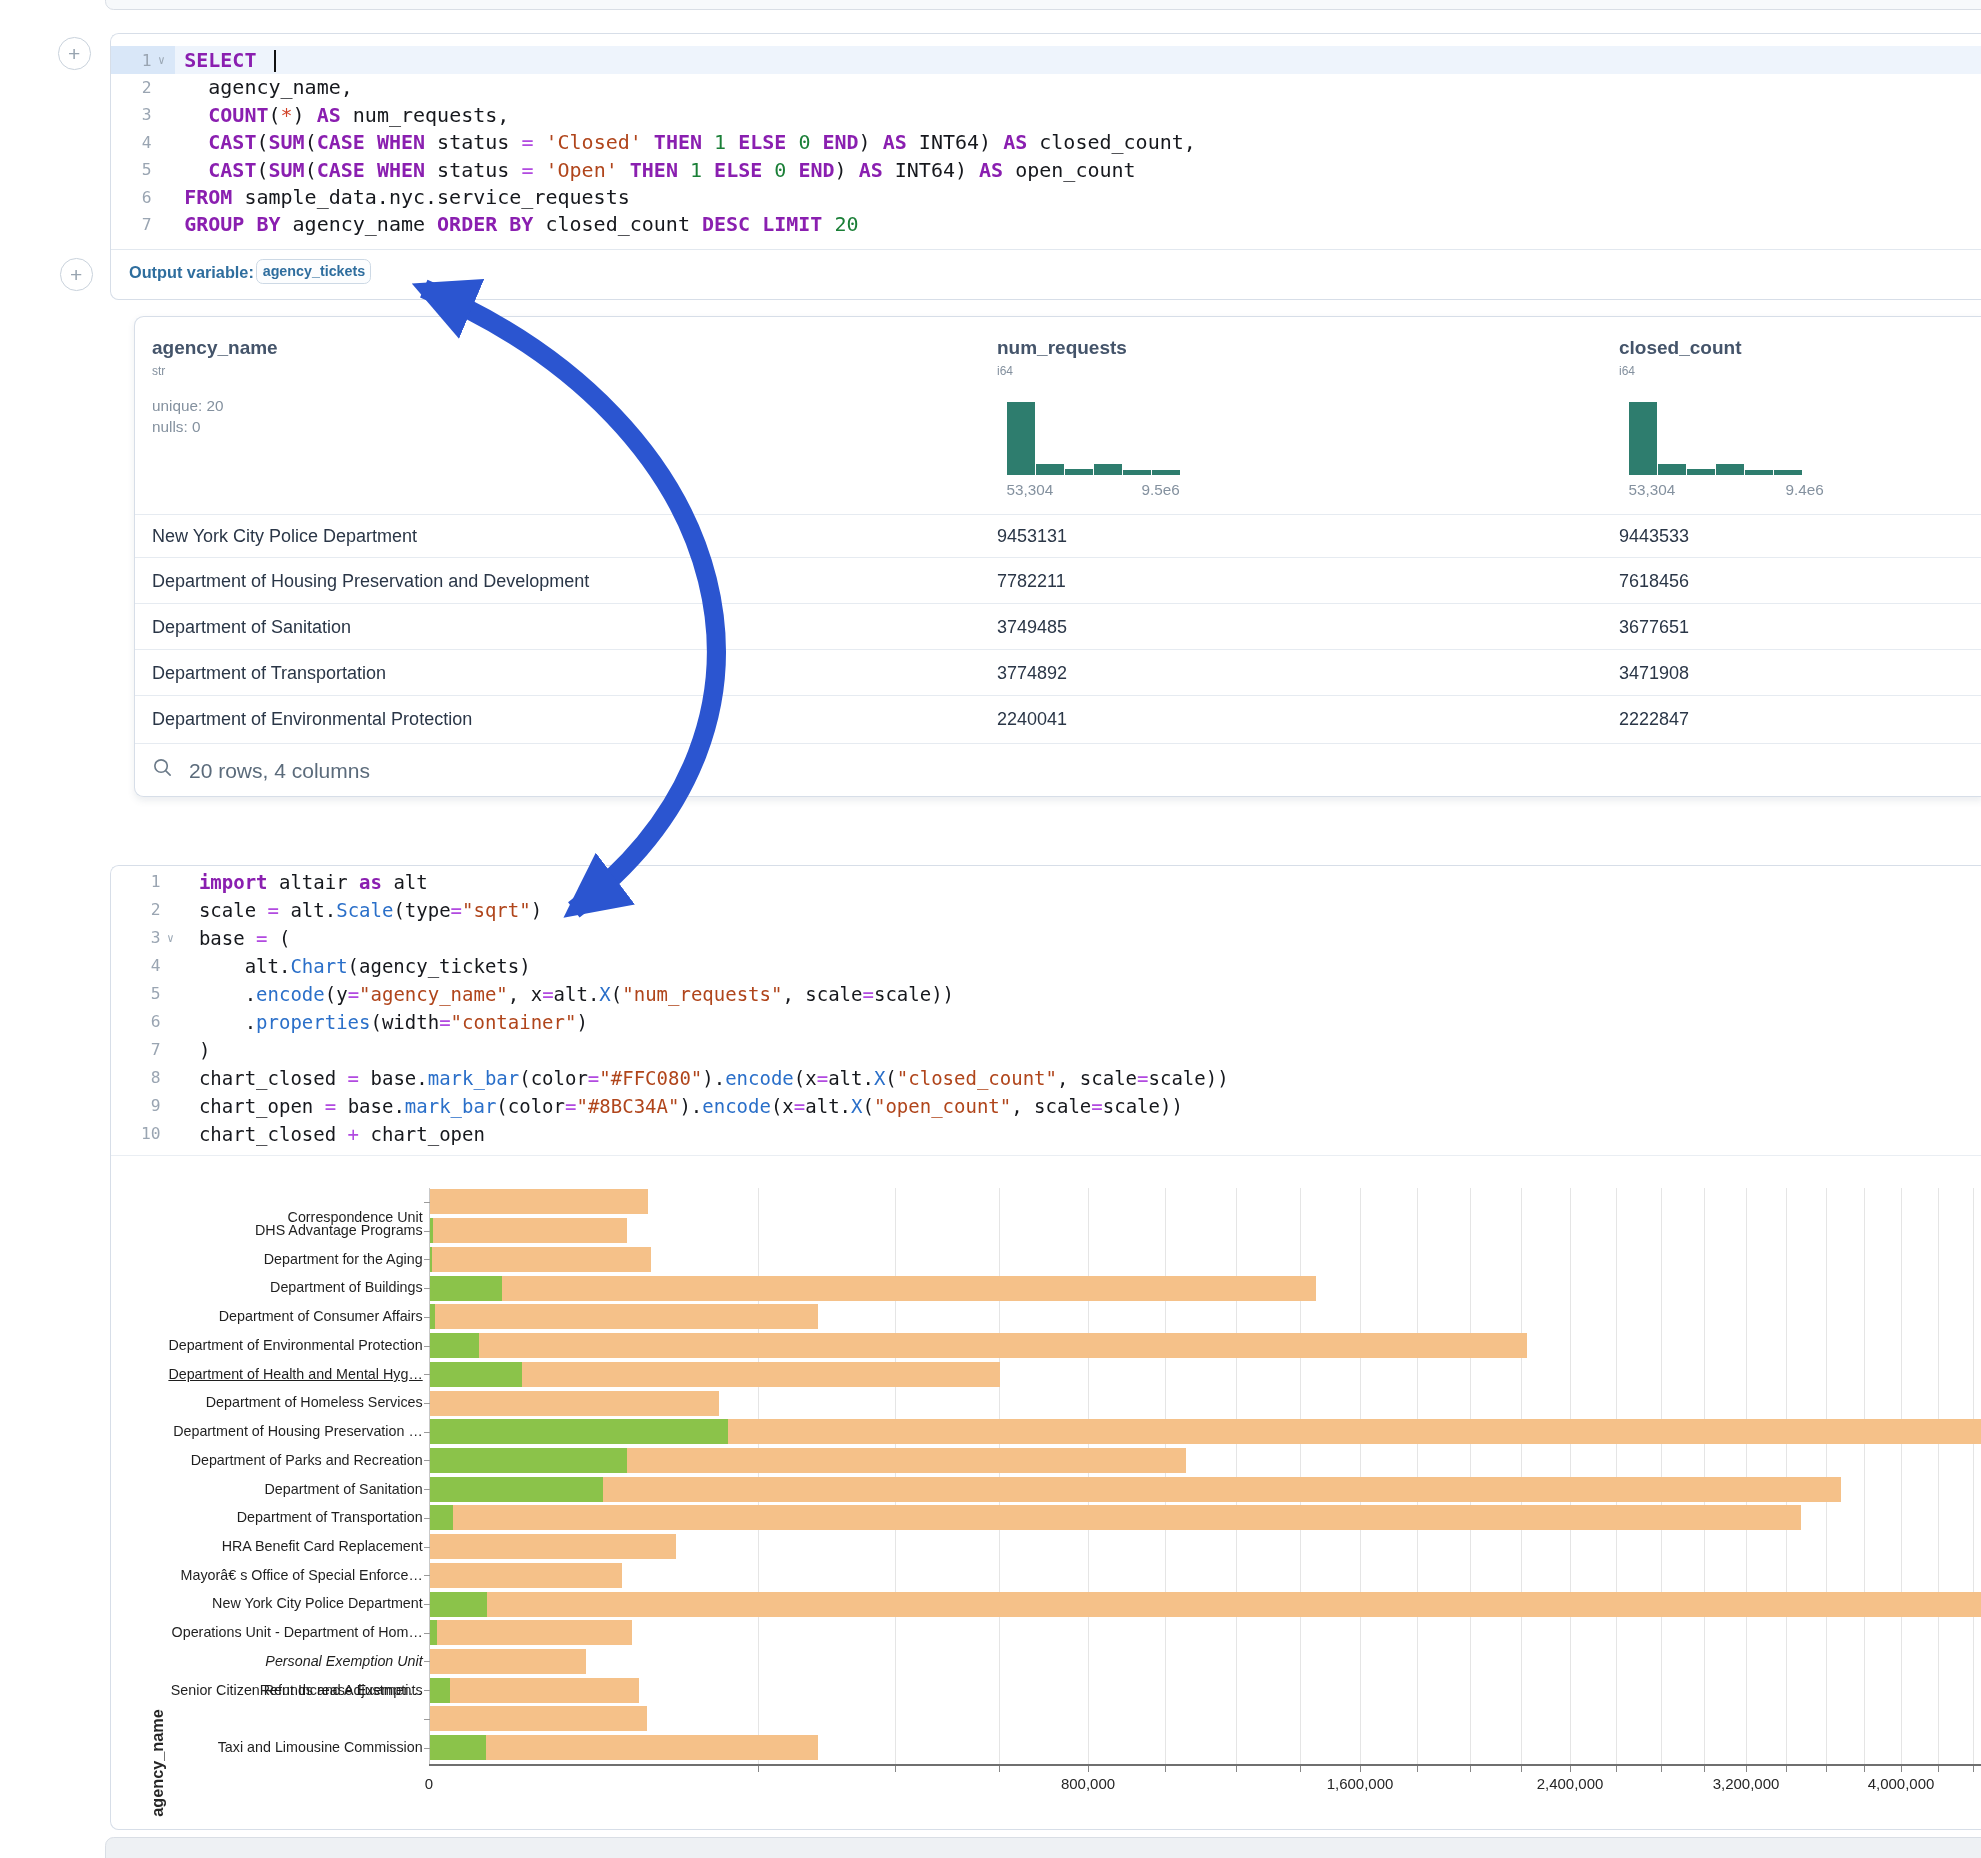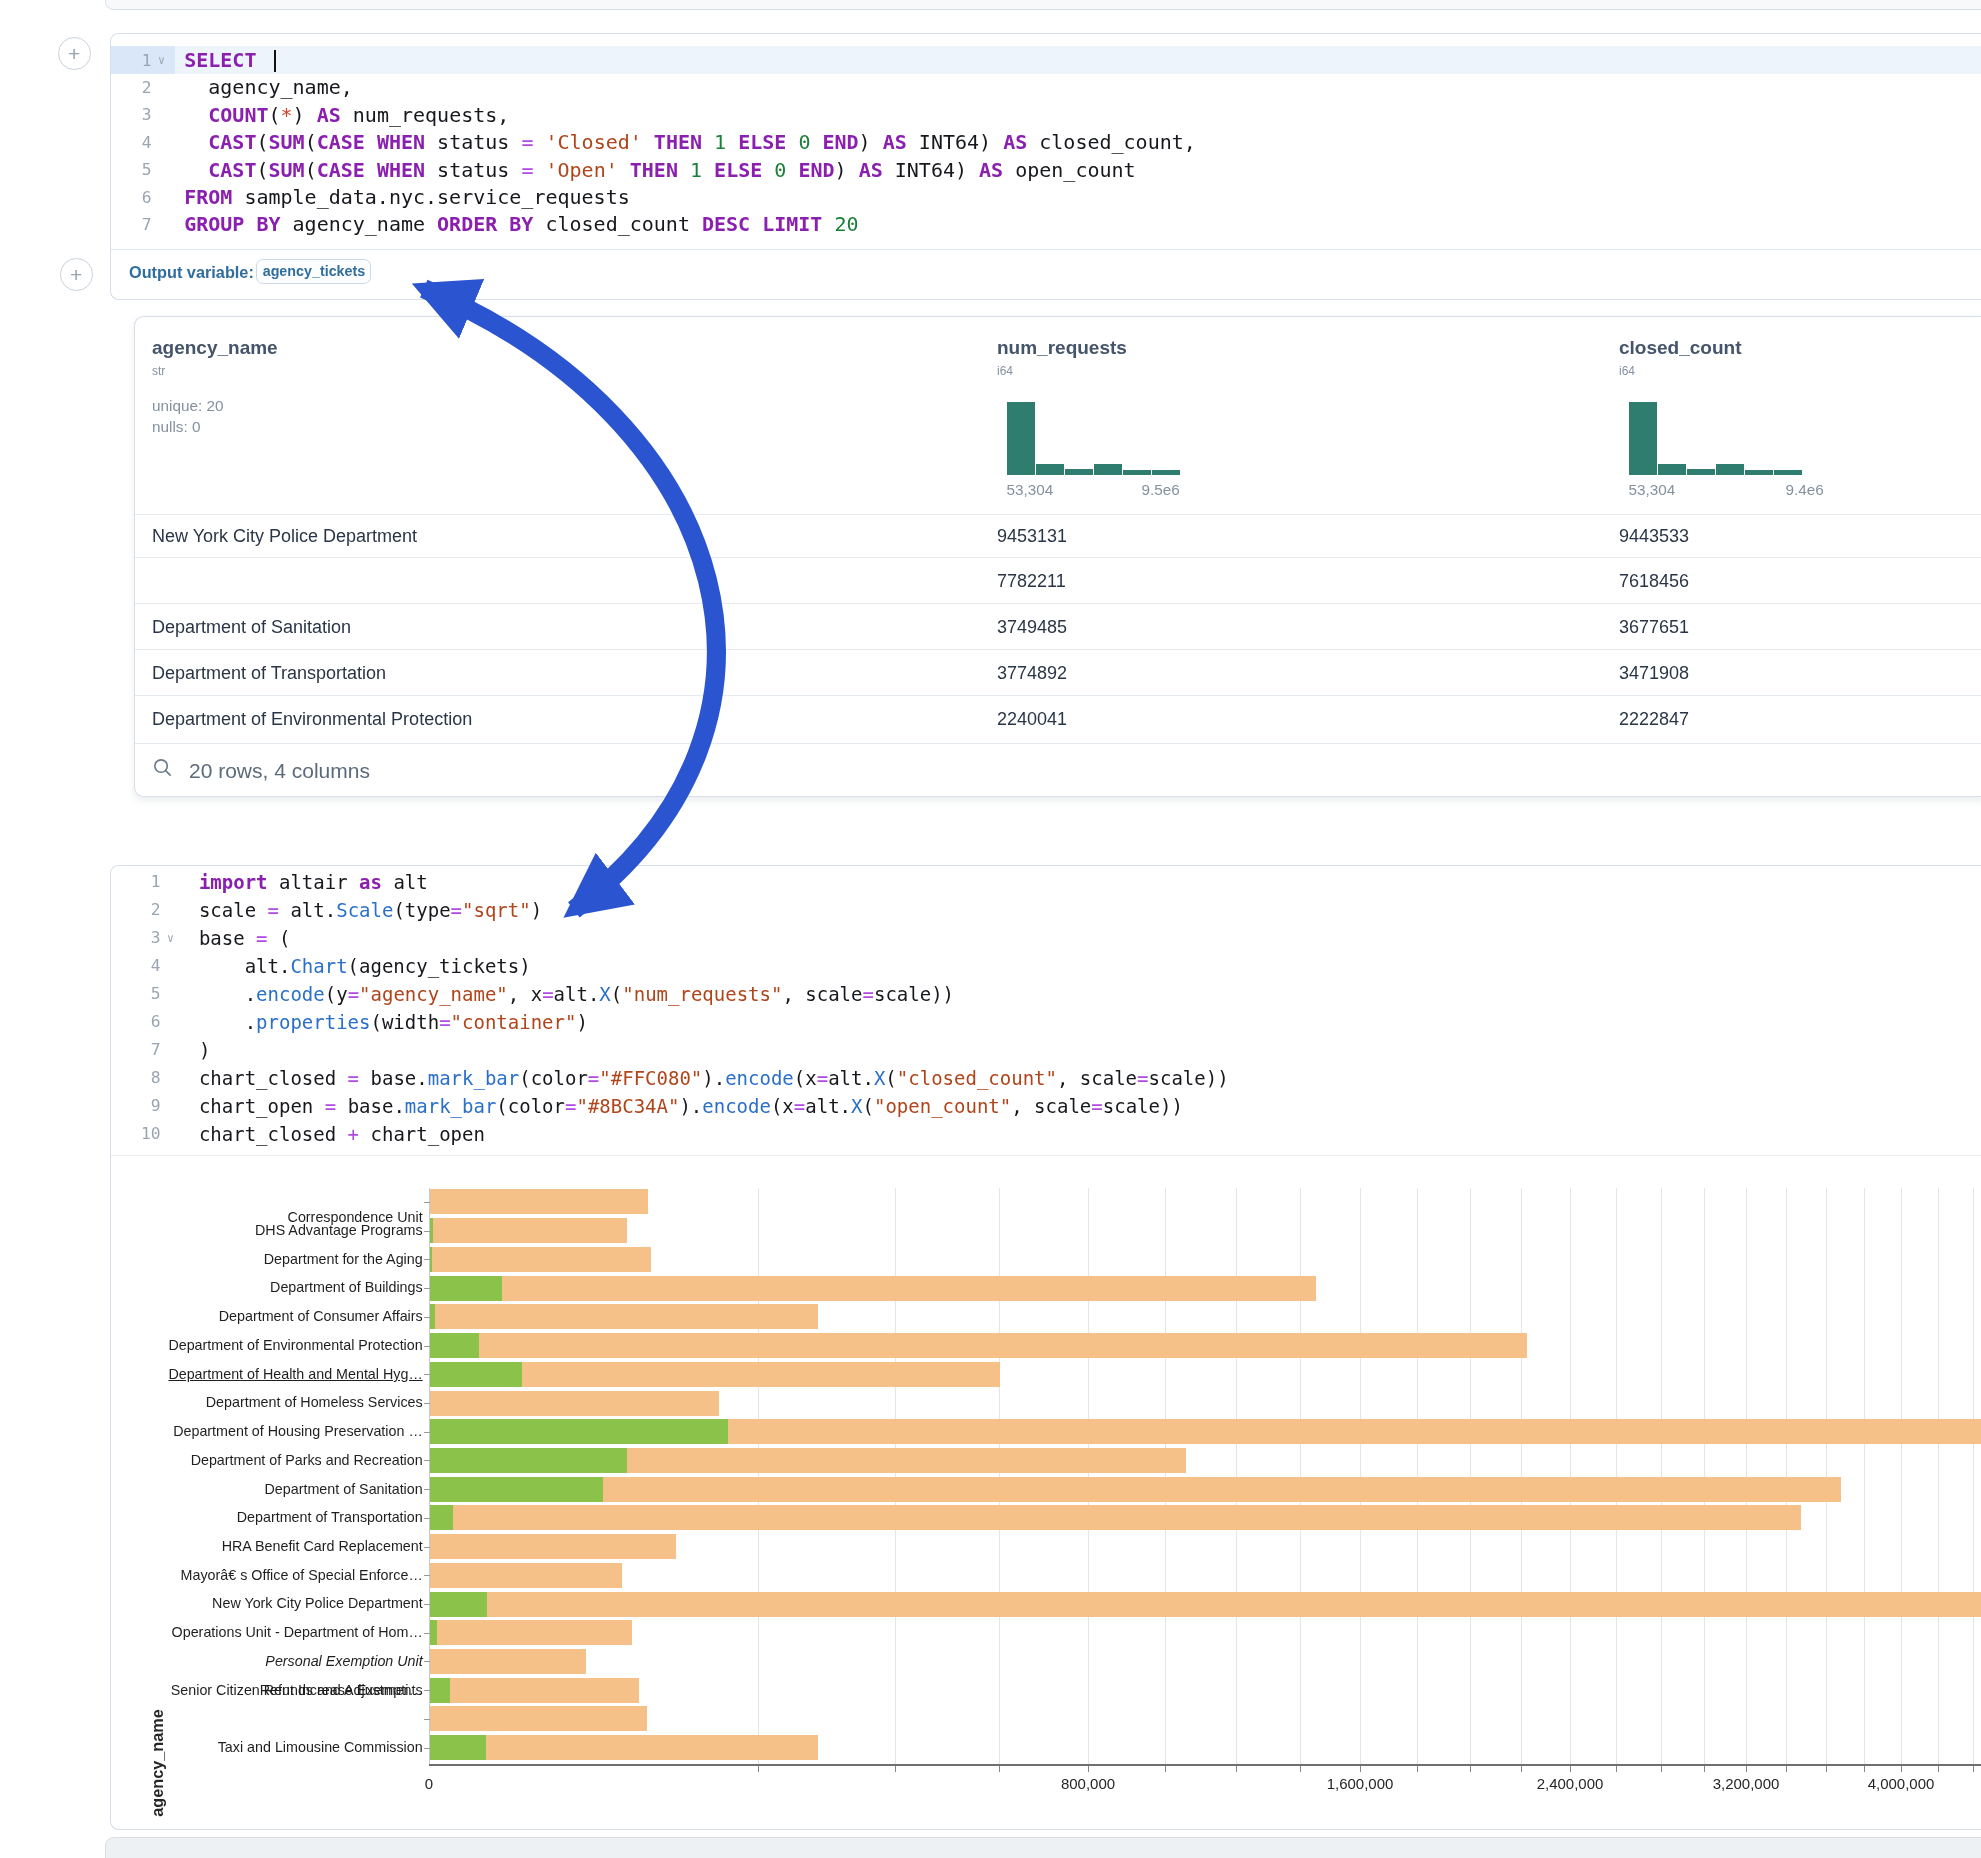--- a/index.html
+++ b/index.html
@@ -151,20 +151,21 @@
           <div class="hlab"><span class="hmin">53,304</span><span class="hmax" style="left: 157px;">9.4e6</span></div>
         </div>
       </div>
     <div id="table-rows">
         <div class="t-row" style="top: 197px; height: 43px;">
           <div class="t-cell" style="left: 17px; line-height: 43px;">New York City Police Department</div>
           <div class="t-cell" style="left: 862px; line-height: 43px;">9453131</div>
           <div class="t-cell" style="left: 1484px; line-height: 43px;">9443533</div>
         </div>
         <div class="t-row" style="top: 240px; height: 46px;">
+          <div class="t-cell" style="left: 17px; line-height: 46px;">Department of Housing Preservation and Development</div>
           <div class="t-cell" style="left: 862px; line-height: 46px;">7782211</div>
           <div class="t-cell" style="left: 1484px; line-height: 46px;">7618456</div>
         </div>
         <div class="t-row" style="top: 286px; height: 46px;">
           <div class="t-cell" style="left: 17px; line-height: 46px;">Department of Sanitation</div>
           <div class="t-cell" style="left: 862px; line-height: 46px;">3749485</div>
           <div class="t-cell" style="left: 1484px; line-height: 46px;">3677651</div>
         </div>
         <div class="t-row" style="top: 332px; height: 46px;">
           <div class="t-cell" style="left: 17px; line-height: 46px;">Department of Transportation</div>

